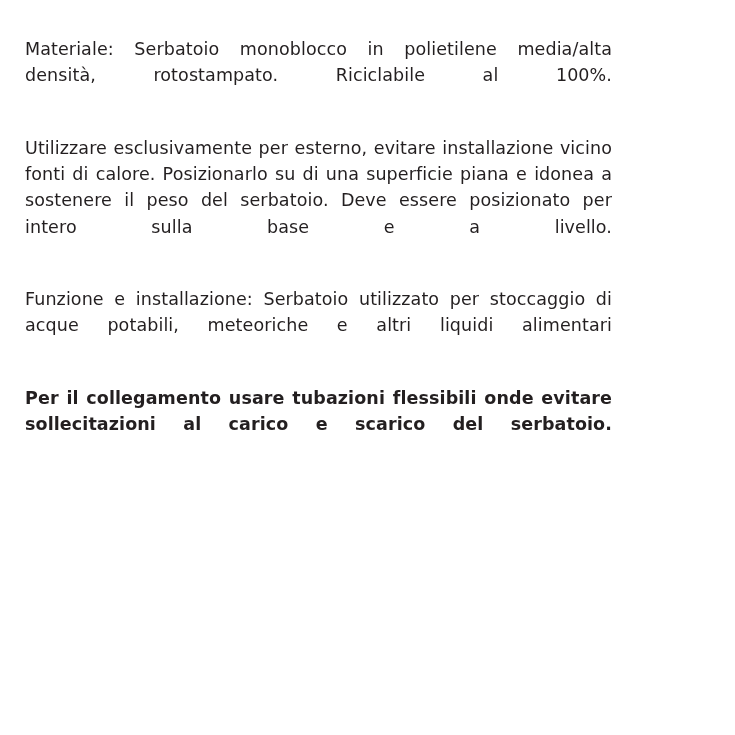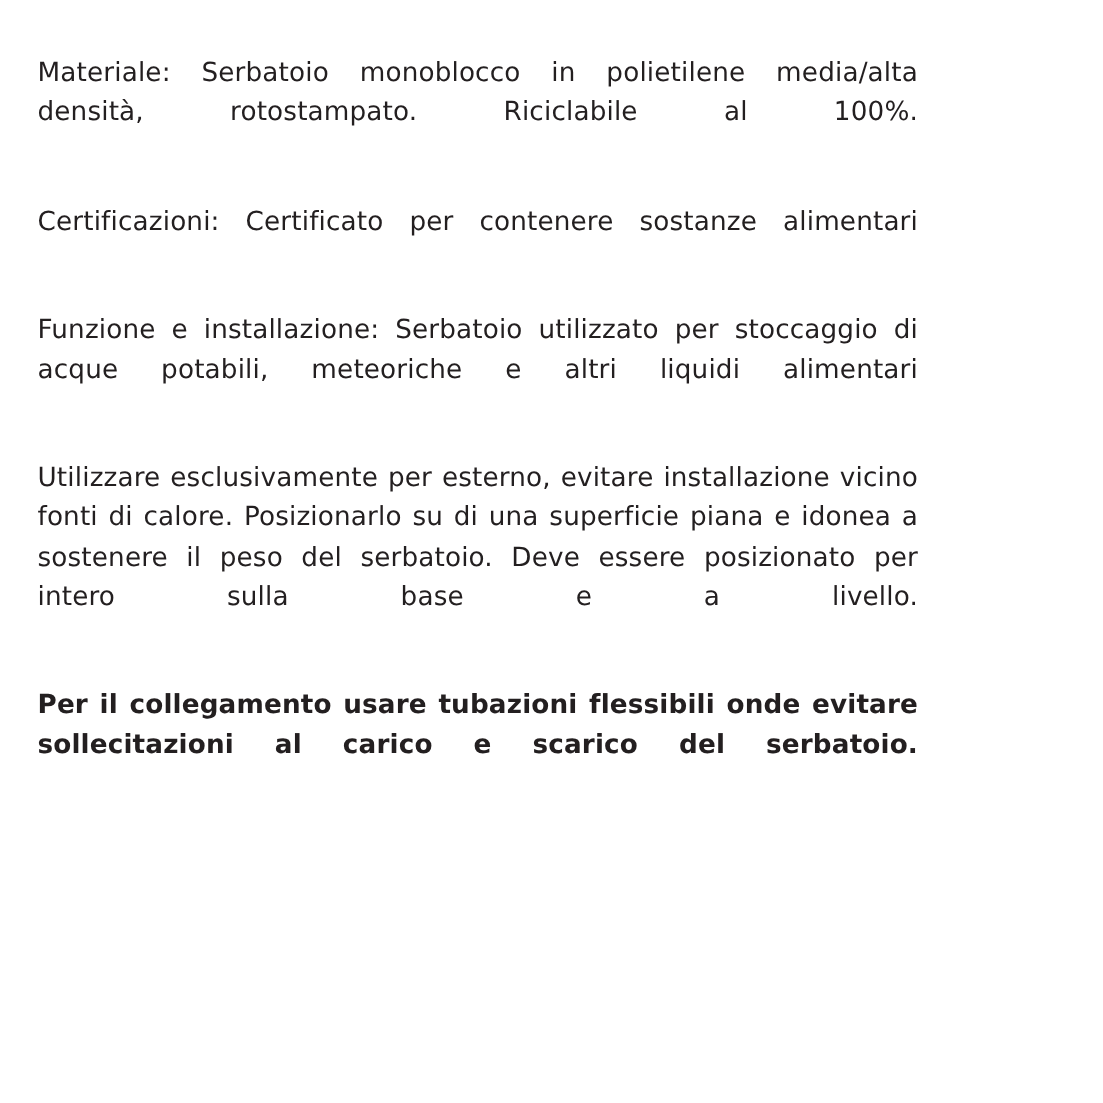--- a/index.html
+++ b/index.html
@@ -42,21 +42,20 @@
     width: 100%;
   }
 </style>
 </head>
 <body>
 
 <div id="page">
 
   <p class="para">Materiale: Serbatoio monoblocco in polietilene media/alta densità, rotostampato. Riciclabile al 100%.</p>
 
-  <p class="para">Certificazioni: Certificato per contenere sostanze alimentari</p>
+
+  <p class="para">Utilizzare esclusivamente per esterno, evitare installazione vicino fonti di calore. Posizionarlo su di una superficie piana e idonea a sostenere il peso del serbatoio. Deve essere posizionato per intero sulla base e a livello.</p>
 
   <p class="para">Funzione e installazione: Serbatoio utilizzato per stoccaggio di acque potabili, meteoriche e altri liquidi alimentari</p>
-
-  <p class="para">Utilizzare esclusivamente per esterno, evitare installazione vicino fonti di calore. Posizionarlo su di una superficie piana e idonea a sostenere il peso del serbatoio. Deve essere posizionato per intero sulla base e a livello.</p>
 
   <p class="para">Per il collegamento usare tubazioni flessibili onde evitare sollecitazioni al carico e scarico del serbatoio.</p>
 
 </div>
 
 </body></html>

